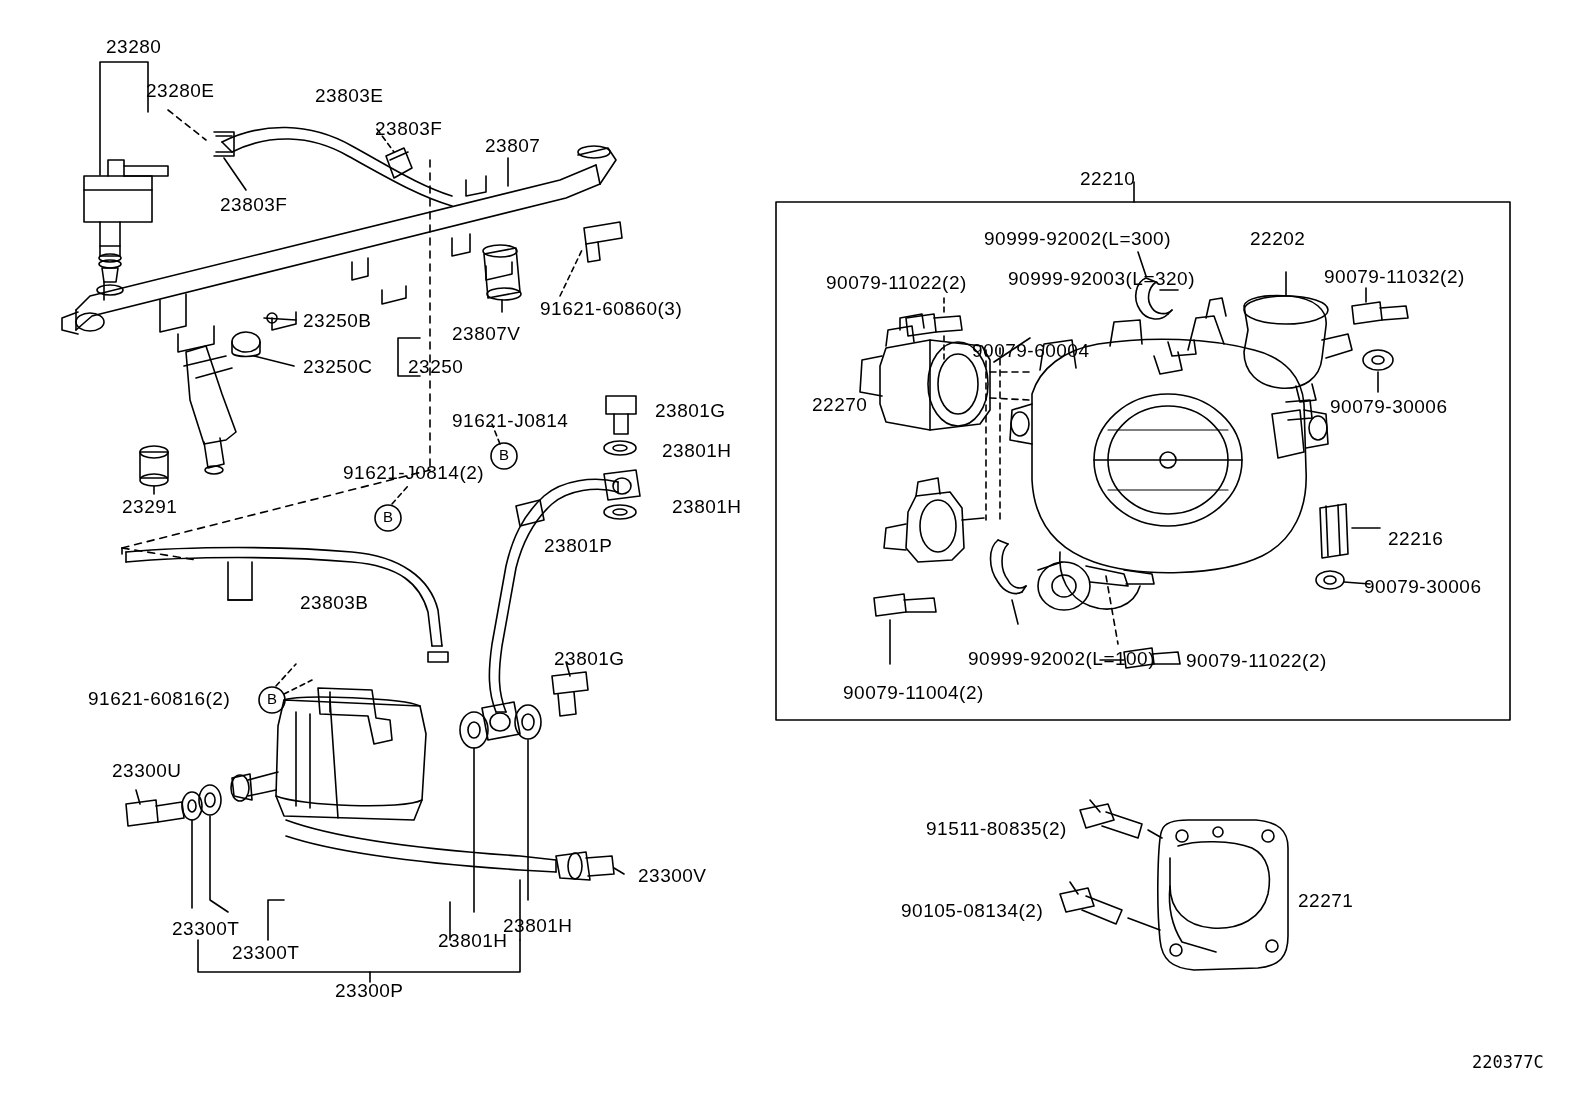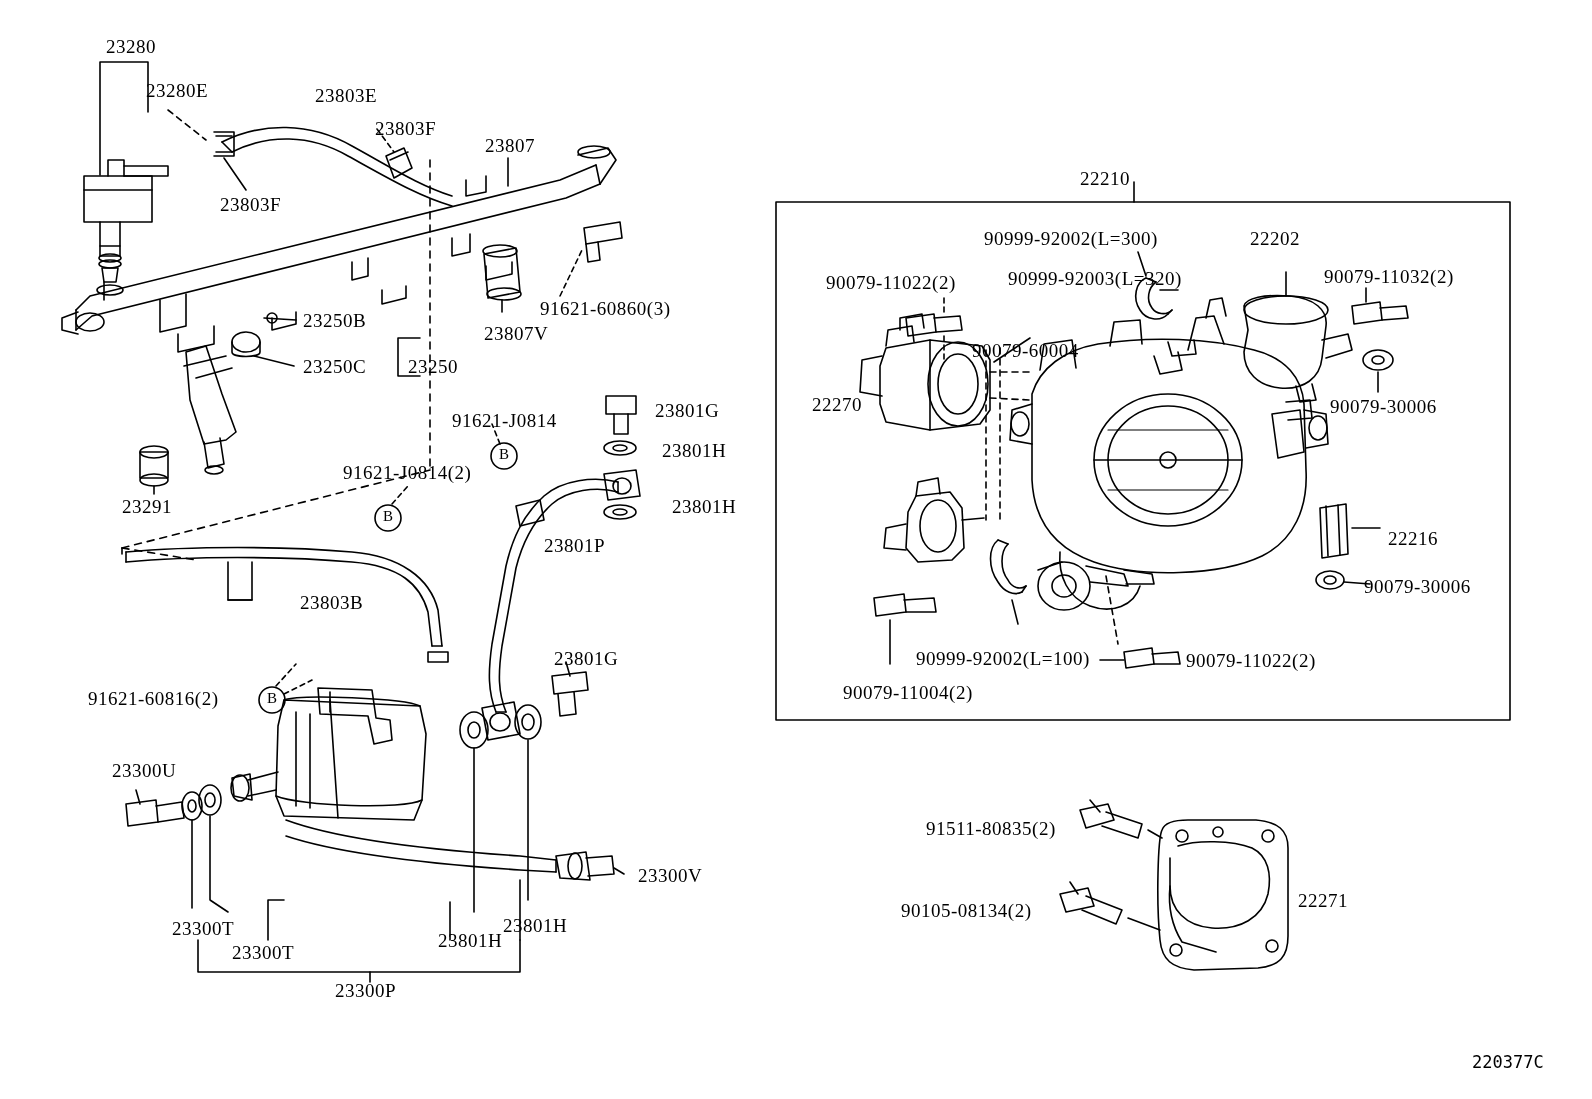--- a/index.html
+++ b/index.html
@@ -22,21 +22,21 @@
     height: 1099px;
   }
   svg.art {
     position: absolute;
     left: 0; top: 0;
     width: 1592px;
     height: 1099px;
   }
   .lbl {
     position: absolute;
-    font-family: Liberation Serif, serif;
+    font-family: Liberation Sans, sans-serif;
     font-size: 19px;
     letter-spacing: 0.5px;
     white-space: pre;
     color: #000;
     line-height: 1.15;
   }
   .lbl.tiny { font-size: 15px; }
   .code-tag {
     position: absolute;
     font-family: "DejaVu Sans Mono", monospace;
@@ -358,21 +358,21 @@
     </g>
   </svg>
 
   <div class="lbl" style="left:106px; top:36px;">23280</div>
   <div class="lbl" style="left:146px; top:80px;">23280E</div>
   <div class="lbl" style="left:315px; top:85px;">23803E</div>
   <div class="lbl" style="left:375px; top:118px;">23803F</div>
   <div class="lbl" style="left:220px; top:194px;">23803F</div>
   <div class="lbl" style="left:485px; top:135px;">23807</div>
   <div class="lbl" style="left:540px; top:298px;">91621-60860(3)</div>
-  <div class="lbl" style="left:484px; top:323px;">23807V</div>
+  <div class="lbl" style="left:452px; top:323px;">23807V</div>
   <div class="lbl" style="left:303px; top:310px;text-align:center;">23250B</div>
   <div class="lbl" style="left:303px; top:356px;">23250C</div>
   <div class="lbl" style="left:408px; top:356px;">23250</div>
   <div class="lbl" style="left:122px; top:496px;">23291</div>
   <div class="lbl" style="left:452px; top:410px;">91621-J0814</div>
   <div class="lbl" style="left:343px; top:462px;">91621-J0814(2)</div>
   <div class="lbl" style="left:655px; top:400px;">23801G</div>
   <div class="lbl" style="left:662px; top:440px;">23801H</div>
   <div class="lbl" style="left:672px; top:496px;">23801H</div>
   <div class="lbl" style="left:544px; top:535px;">23801P</div>
@@ -396,21 +396,21 @@
   <div class="lbl" style="left:984px; top:228px;">90999-92002(L=300)</div>
   <div class="lbl" style="left:826px; top:272px;">90079-11022(2)</div>
   <div class="lbl" style="left:1008px; top:268px;">90999-92003(L=320)</div>
   <div class="lbl" style="left:1250px; top:228px;">22202</div>
   <div class="lbl" style="left:1324px; top:266px;">90079-11032(2)</div>
   <div class="lbl" style="left:972px; top:340px;text-align:center;">90079-60004</div>
   <div class="lbl" style="left:1330px; top:396px;">90079-30006</div>
   <div class="lbl" style="left:812px; top:394px;">22270</div>
   <div class="lbl" style="left:1388px; top:528px;">22216</div>
   <div class="lbl" style="left:1364px; top:576px;">90079-30006</div>
-  <div class="lbl" style="left:916px; top:648px;">90999-92002(L=100)</div>
+  <div class="lbl" style="left:968px; top:648px;">90999-92002(L=100)</div>
   <div class="lbl" style="left:1186px; top:650px;">90079-11022(2)</div>
   <div class="lbl" style="left:843px; top:682px;">90079-11004(2)</div>
 
 
   <div class="lbl" style="left:926px; top:818px;">91511-80835(2)</div>
   <div class="lbl" style="left:1298px; top:890px;">22271</div>
   <div class="lbl" style="left:901px; top:900px;">90105-08134(2)</div>
 
   <div class="code-tag" style="left:1472px; top:1052px;">220377C</div>
 

